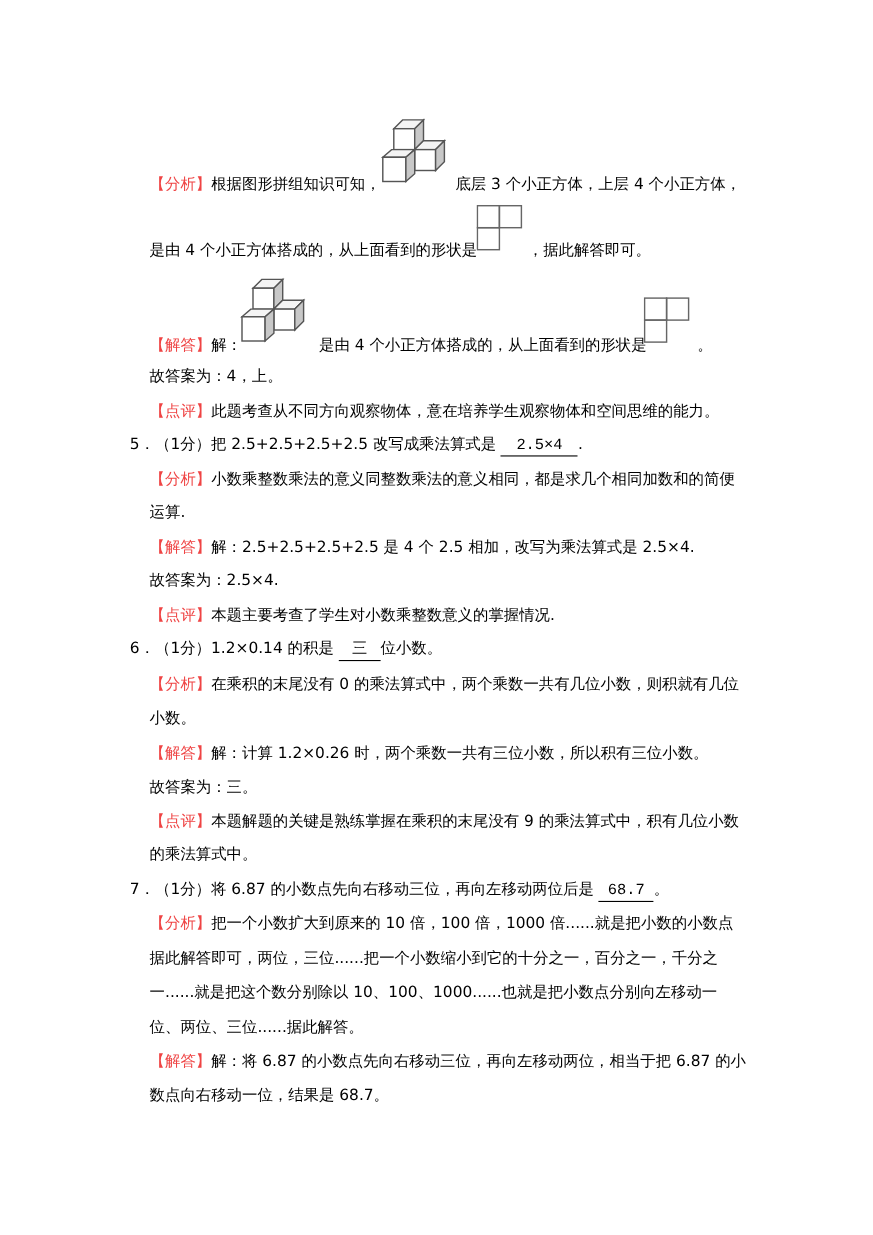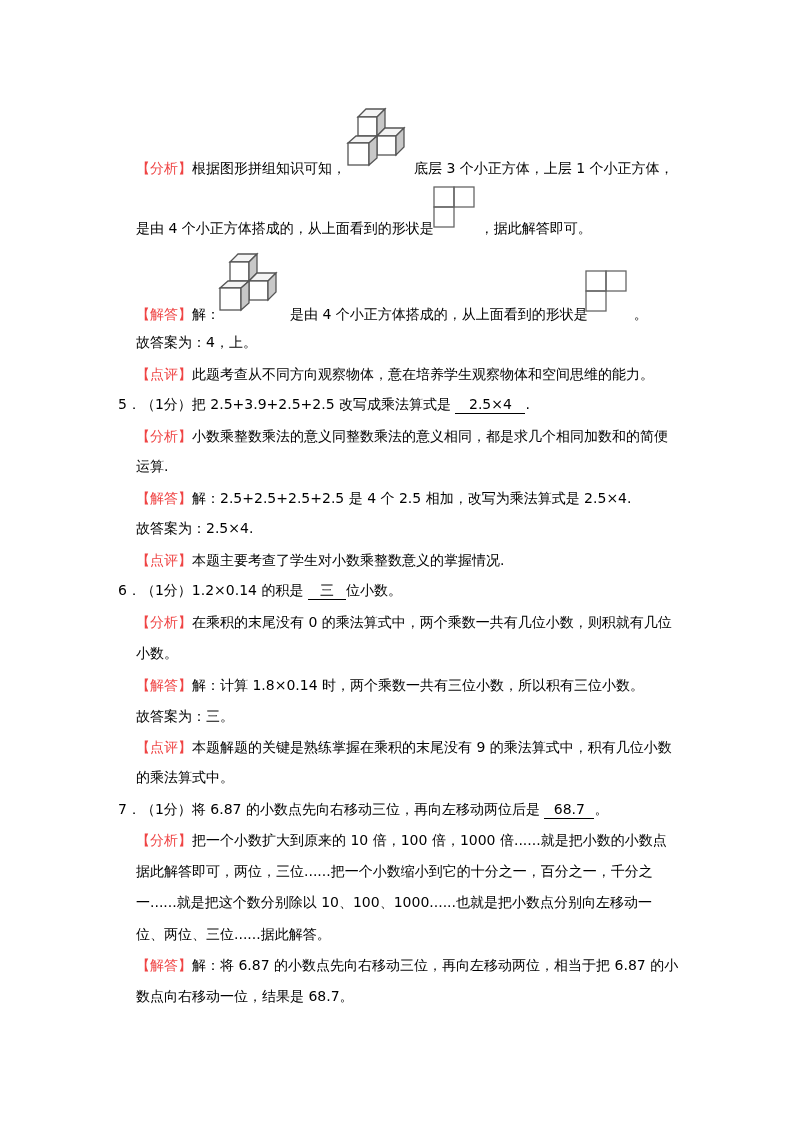--- a/index.html
+++ b/index.html
@@ -3,29 +3,29 @@
 <meta charset="utf-8">
 <style>
   html, body { margin: 0; padding: 0; background: #ffffff; }
   body {
     width: 794px; height: 1123px; position: relative; overflow: hidden;
     font-family: "DejaVu Sans", "Liberation Sans", sans-serif;
     color: #000; font-size: 14px;
   }
   .line { position: absolute; white-space: nowrap; line-height: 20px; height: 20px; }
   .tag { color: #ef4444; }
-  .blank { display: inline-block; border-bottom: 1px solid #000; text-align: center; line-height: 18px; }
+  .blank { display: inline-block; border-bottom: 1px solid #000; text-align: center; line-height: 18px; font-family: Liberation Mono, monospace; }
   .fig { position: absolute; }
   svg { display: block; }
 </style>
 </head>
 <body>
 
 <div class="line" style="left:136px; top:158px;">
-  <span class="tag">【分析】</span><span>根据图形拼组知识可知，</span><span style="display:inline-block;width:68px;"></span><span>底层 3 个小正方体，上层 1 个小正方体，</span>
+  <span class="tag">【分析】</span><span>根据图形拼组知识可知，</span><span style="display:inline-block;width:68px;"></span><span>底层 3 个小正方体，上层 4 个小正方体，</span>
 </div>
 
 <div class="fig" style="left:346px; top:103px;">
   <svg width="70" height="70" viewBox="0 0 70 70">
     <g stroke="#555" stroke-width="1.3" fill="#fff">
       <polygon points="12,14 20,6 39,6 31,14" fill="#f4f4f4"></polygon>
       <rect x="12" y="14" width="19" height="19"></rect>
       <polygon points="31,14 39,6 39,25 31,33" fill="#c8c8c8"></polygon>
       <polygon points="31,33 39,25 58,25 50,33" fill="#f4f4f4"></polygon>
       <rect x="31" y="33" width="19" height="19"></rect>
@@ -81,21 +81,21 @@
   </svg>
 </div>
 
 <div class="line" style="left:136px; top:332px;">故答案为：4，上。</div>
 
 <div class="line" style="left:136px; top:364px;">
   <span class="tag">【点评】</span><span>此题考查从不同方向观察物体，意在培养学生观察物体和空间思维的能力。</span>
 </div>
 
 <div class="line" style="left:118px; top:394px;">
-  <span>5．</span><span>（1分）</span><span>把 2.5+3.9+2.5+2.5 改写成乘法算式是</span>
+  <span>5．</span><span>（1分）</span><span>把 2.5+2.5+2.5+2.5 改写成乘法算式是</span>
   <span class="blank" style="width:70px;">2.5×4</span><span>.</span>
 </div>
 <div class="line" style="left:136px; top:426px;">
   <span class="tag">【分析】</span><span>小数乘整数乘法的意义同整数乘法的意义相同，都是求几个相同加数和的简便</span>
 </div>
 <div class="line" style="left:136px; top:456px;">运算.</div>
 <div class="line" style="left:136px; top:488px;">
   <span class="tag">【解答】</span><span>解：2.5+2.5+2.5+2.5 是 4 个 2.5 相加，改写为乘法算式是 2.5×4.</span>
 </div>
 <div class="line" style="left:136px; top:518px;">故答案为：2.5×4.</div>
@@ -105,21 +105,21 @@
 
 <div class="line" style="left:118px; top:580px;">
   <span>6．</span><span>（1分）</span><span>1.2×0.14 的积是</span>
   <span class="blank" style="width:38px;">三</span><span>位小数。</span>
 </div>
 <div class="line" style="left:136px; top:612px;">
   <span class="tag">【分析】</span><span>在乘积的末尾没有 0 的乘法算式中，两个乘数一共有几位小数，则积就有几位</span>
 </div>
 <div class="line" style="left:136px; top:643px;">小数。</div>
 <div class="line" style="left:136px; top:675px;">
-  <span class="tag">【解答】</span><span>解：计算 1.8×0.14 时，两个乘数一共有三位小数，所以积有三位小数。</span>
+  <span class="tag">【解答】</span><span>解：计算 1.2×0.26 时，两个乘数一共有三位小数，所以积有三位小数。</span>
 </div>
 <div class="line" style="left:136px; top:706px;">故答案为：三。</div>
 <div class="line" style="left:136px; top:737px;">
   <span class="tag">【点评】</span><span>本题解题的关键是熟练掌握在乘积的末尾没有 9 的乘法算式中，积有几位小数</span>
 </div>
 <div class="line" style="left:136px; top:767px;">的乘法算式中。</div>
 
 <div class="line" style="left:118px; top:799px;">
   <span>7．</span><span>（1分）</span><span>将 6.87 的小数点先向右移动三位，再向左移动两位后是</span>
   <span class="blank" style="width:50px;">68.7</span><span>。</span>

